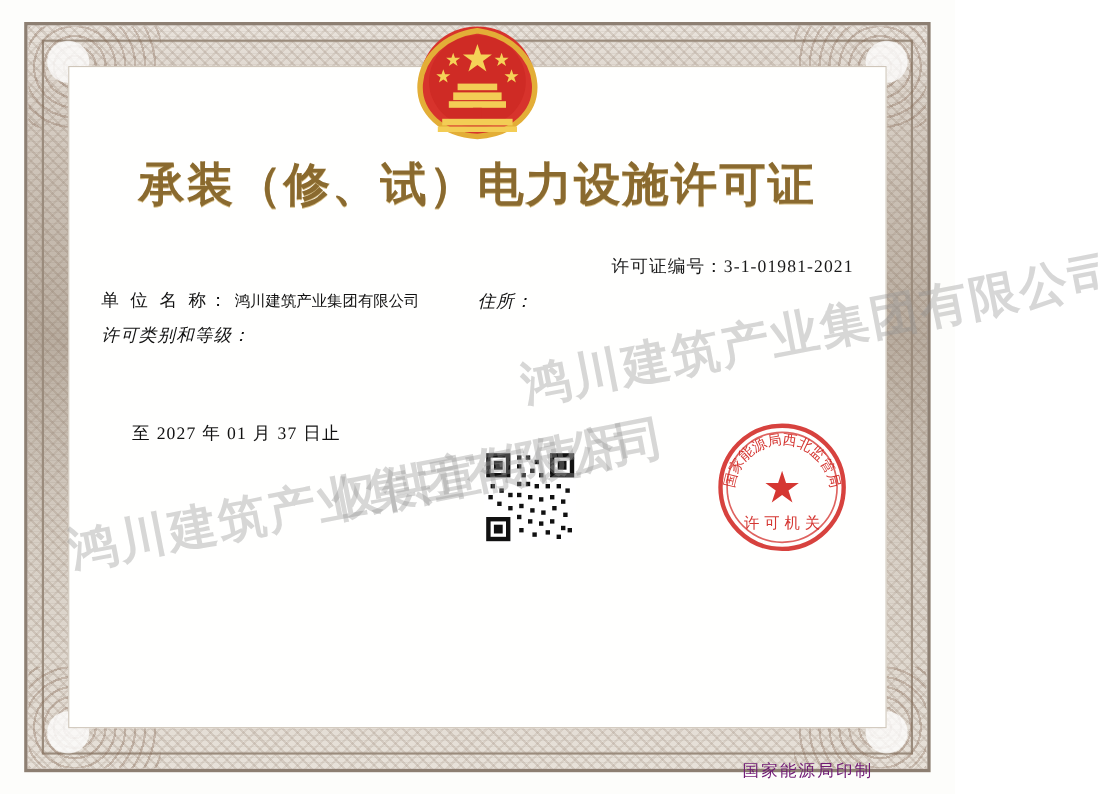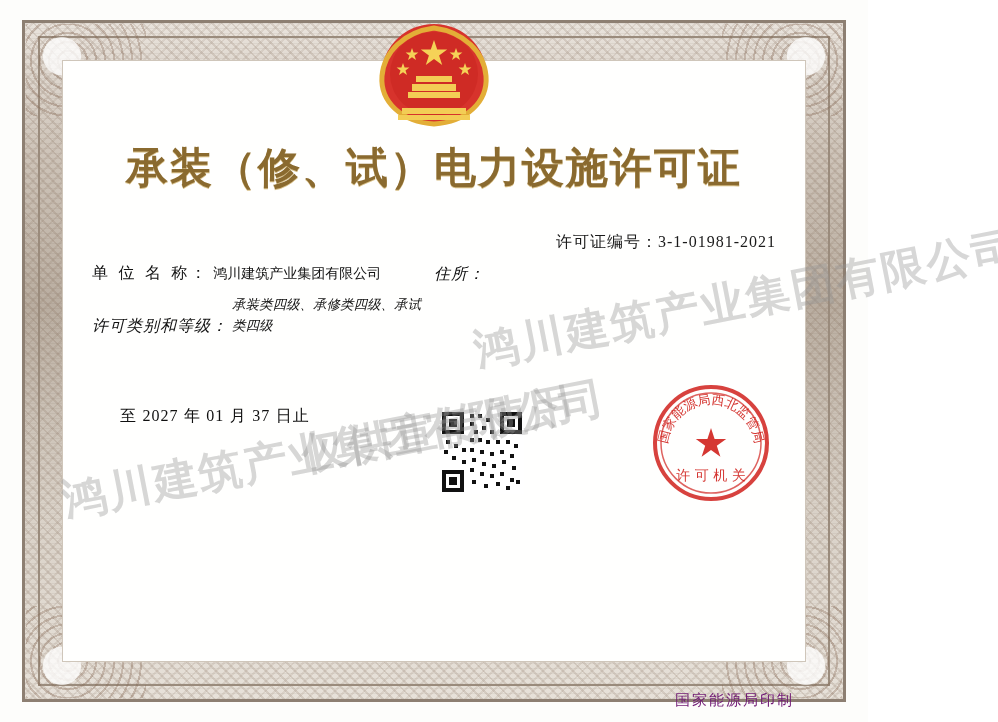--- a/index.html
+++ b/index.html
@@ -240,21 +240,20 @@
         <span class="val">鸿川建筑产业集团有限公司</span>
       </div>
       <div class="col-right">
         <span class="lbl tight">住所：</span>
       </div>
     </div>
 
     <div class="row">
       <div class="col-right">
         <span class="lbl tight">许可类别和等级：</span>
-        <span class="val small">承装类四级、承修类四级、承试类四级</span>
       </div>
     </div>
 
     <div class="dates">
       <div style="padding-left:28px">
         <span>至</span>
         <span class="d">2027</span>
         <span>年</span>
         <span class="d">01</span>
         <span>月</span>

